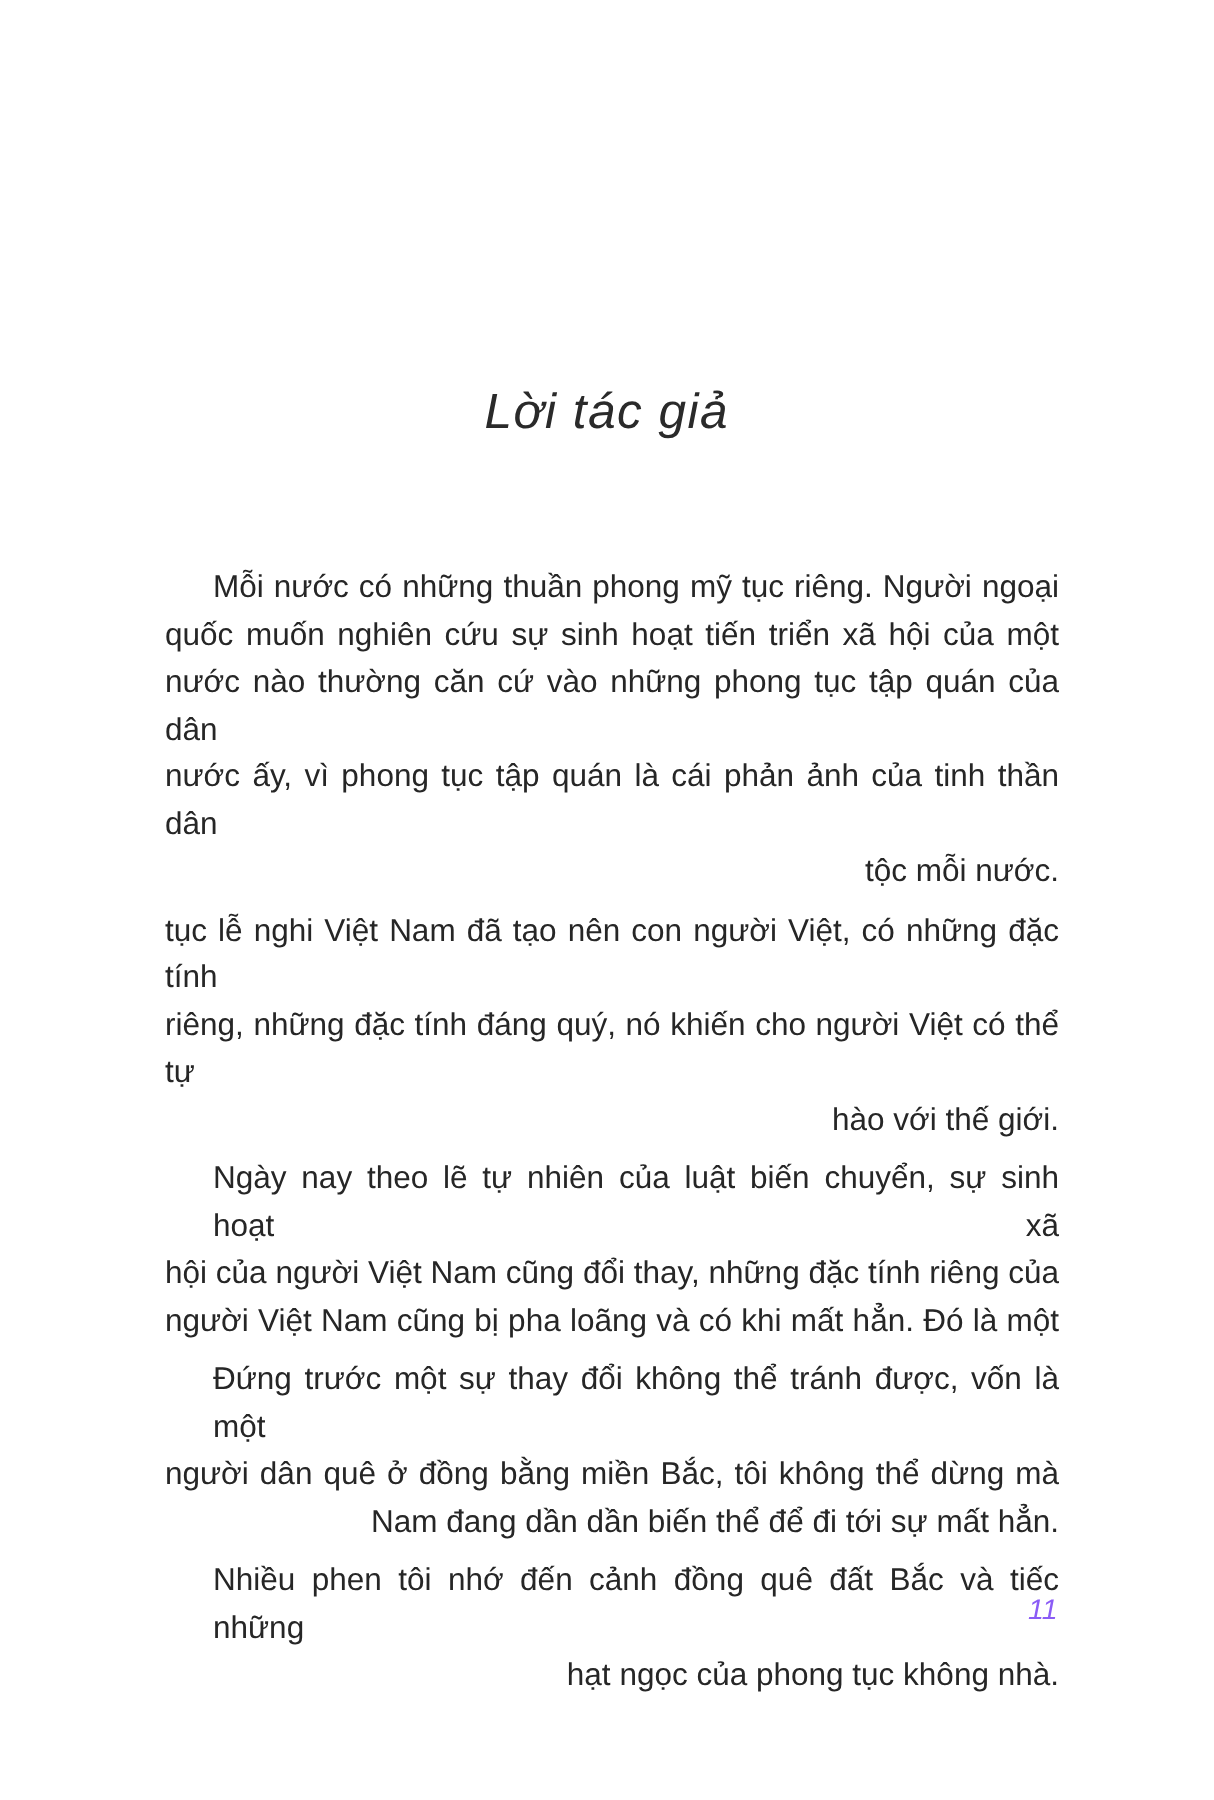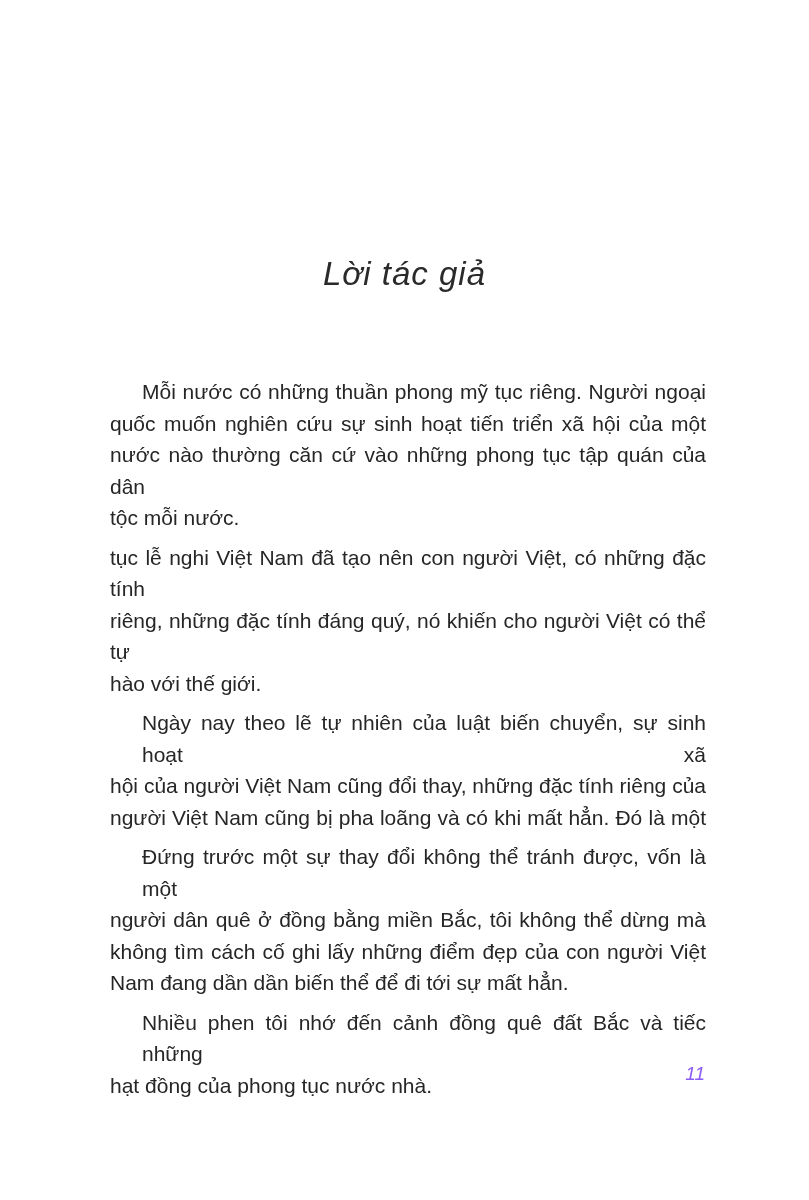--- a/index.html
+++ b/index.html
@@ -37,21 +37,21 @@
     color: #262626;
   }
   .para {
     margin: 0 0 8px 0;
   }
   .para:last-child {
     margin-bottom: 0;
   }
   .ln {
     white-space: normal;
-    text-align: left;
+    text-align: right;
   }
   .ln.just {
     text-align: justify;
     text-align-last: justify;
   }
   .ln.first {
     padding-left: 32px;
   }
   .page-number {
     position: absolute;
@@ -68,44 +68,44 @@
 <div class="page">
 
   <div class="title">Lời tác giả</div>
 
   <div class="body-text">
 
     <div class="para">
       <div class="ln just first">Mỗi nước có những thuần phong mỹ tục riêng. Người ngoại</div>
       <div class="ln just">quốc muốn nghiên cứu sự sinh hoạt tiến triển xã hội của một</div>
       <div class="ln just">nước nào thường căn cứ vào những phong tục tập quán của dân</div>
+      <div class="ln just">nước ấy, vì phong tục tập quán là cái phản ảnh của tinh thần dân</div>
       <div class="ln">tộc mỗi nước.</div>
     </div>
 
     <div class="para">
       <div class="ln just">tục lễ nghi Việt Nam đã tạo nên con người Việt, có những đặc tính</div>
       <div class="ln just">riêng, những đặc tính đáng quý, nó khiến cho người Việt có thể tự</div>
       <div class="ln">hào với thế giới.</div>
     </div>
 
     <div class="para">
       <div class="ln just first">Ngày nay theo lẽ tự nhiên của luật biến chuyển, sự sinh hoạt xã</div>
       <div class="ln just">hội của người Việt Nam cũng đổi thay, những đặc tính riêng của</div>
       <div class="ln just">người Việt Nam cũng bị pha loãng và có khi mất hẳn. Đó là một</div>
     </div>
 
     <div class="para">
       <div class="ln just first">Đứng trước một sự thay đổi không thể tránh được, vốn là một</div>
       <div class="ln just">người dân quê ở đồng bằng miền Bắc, tôi không thể dừng mà</div>
-      <div class="ln just">không tìm cách cố ghi lấy những điểm đẹp của con người Việt</div>
       <div class="ln">Nam đang dần dần biến thể để đi tới sự mất hẳn.</div>
     </div>
 
     <div class="para">
       <div class="ln just first">Nhiều phen tôi nhớ đến cảnh đồng quê đất Bắc và tiếc những</div>
-      <div class="ln">hạt đồng của phong tục nước nhà.</div>
+      <div class="ln">hạt ngọc của phong tục không nhà.</div>
     </div>
 
   </div>
 
   <div class="page-number">11</div>
 
 </div>
 
 </body></html>

